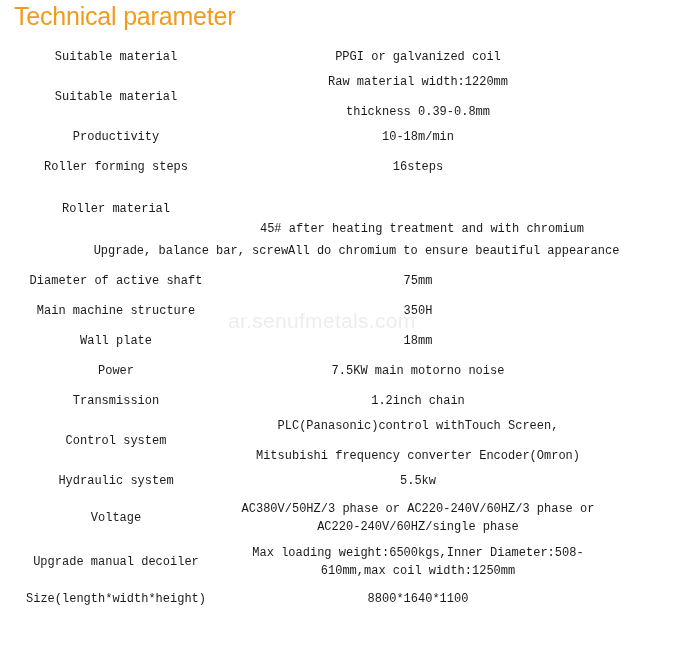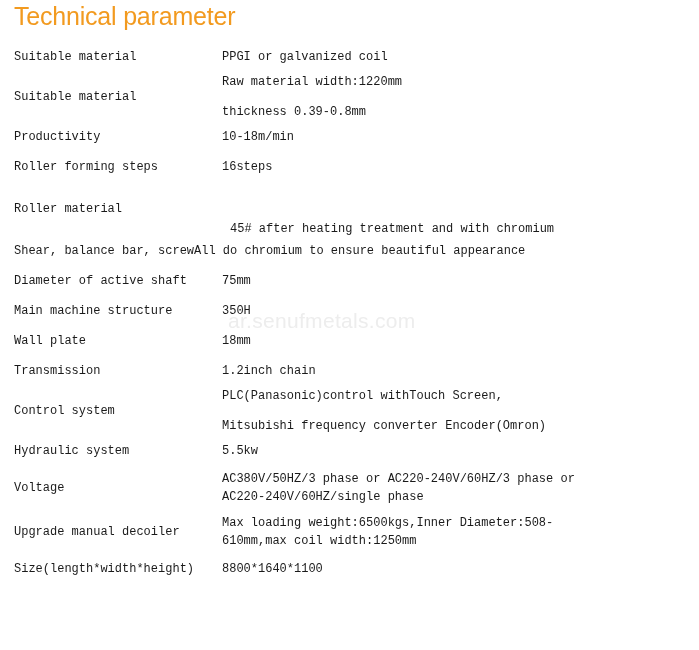--- a/index.html
+++ b/index.html
@@ -13,20 +13,21 @@
     overflow: hidden;
     font-family: "Liberation Mono", "DejaVu Sans Mono", monospace;
     position: relative;
   }
 
   #page {
     position: relative;
     width: 699px;
     height: 650px;
     background: #ffffff;
+    text-align: center;
   }
 
   .page-title {
     position: absolute;
     left: 14px;
     top: 2px;
     font-family: "Liberation Sans", sans-serif;
     font-size: 25px;
     font-weight: 400;
     color: #F29A1F;
@@ -160,21 +161,21 @@
       </tr>
 
       <tr class="r-single">
         <td class="label-cell">Roller  material</td>
         <td class="value-cell">
           <span class="val-line indent-val">45#  after  heating  treatment  and  with  chromium</span>
         </td>
       </tr>
 
       <tr class="r-single">
-        <td class="label-cell overflow-label" colspan="2">Shear,  balance  bar,  screwAll  do  chromium  to  ensure  beautiful  appearance</td>
+        <td class="label-cell overflow-label" colspan="2">Upgrade,  balance  bar,  screwAll  do  chromium  to  ensure  beautiful  appearance</td>
       </tr>
 
       <tr class="r-single">
         <td class="label-cell">Diameter  of  active  shaft</td>
         <td class="value-cell">
           <span class="val-line">75mm</span>
         </td>
       </tr>
 
       <tr class="r-single">
@@ -184,20 +185,26 @@
         </td>
       </tr>
 
       <tr class="r-single">
         <td class="label-cell">Wall  plate</td>
         <td class="value-cell">
           <span class="val-line">18mm</span>
         </td>
       </tr>
 
+      <tr class="r-single">
+        <td class="label-cell">Power</td>
+        <td class="value-cell">
+          <span class="val-line">7.5KW  main  motorno  noise</span>
+        </td>
+      </tr>
 
 
       <tr class="r-single">
         <td class="label-cell">Transmission</td>
         <td class="value-cell">
           <span class="val-line">1.2inch  chain</span>
         </td>
       </tr>
 
       <tr class="r-double">

